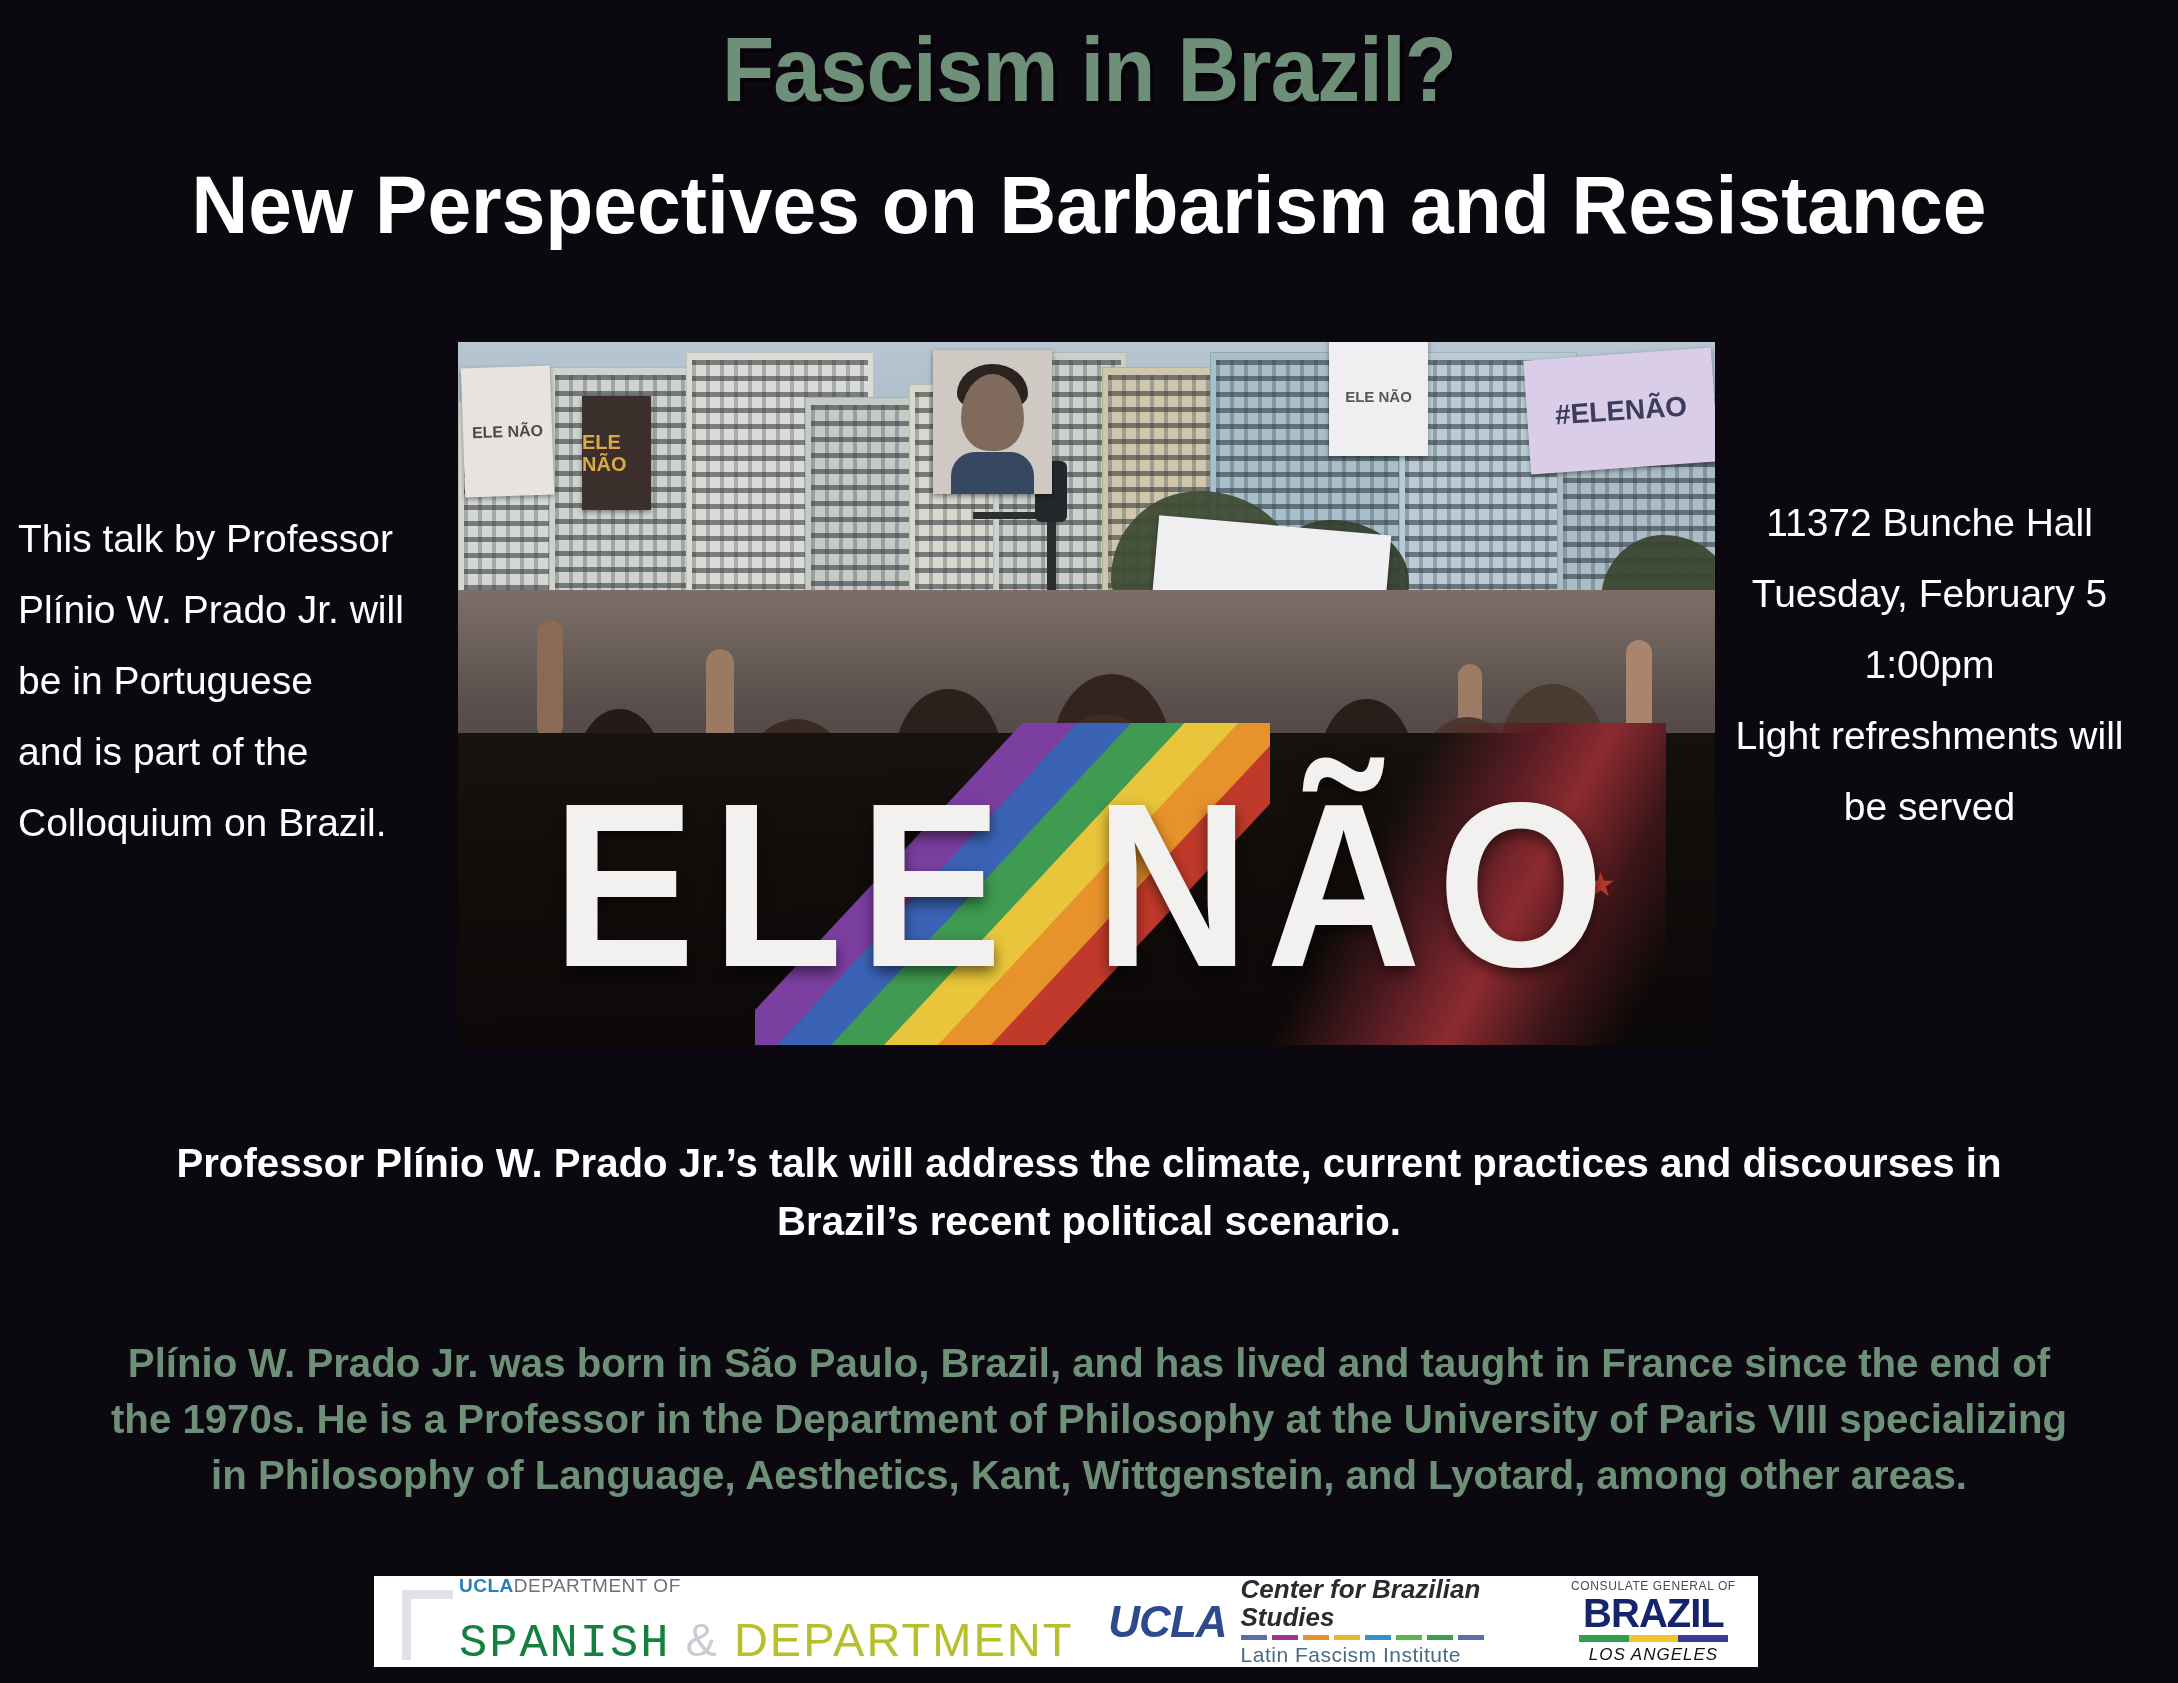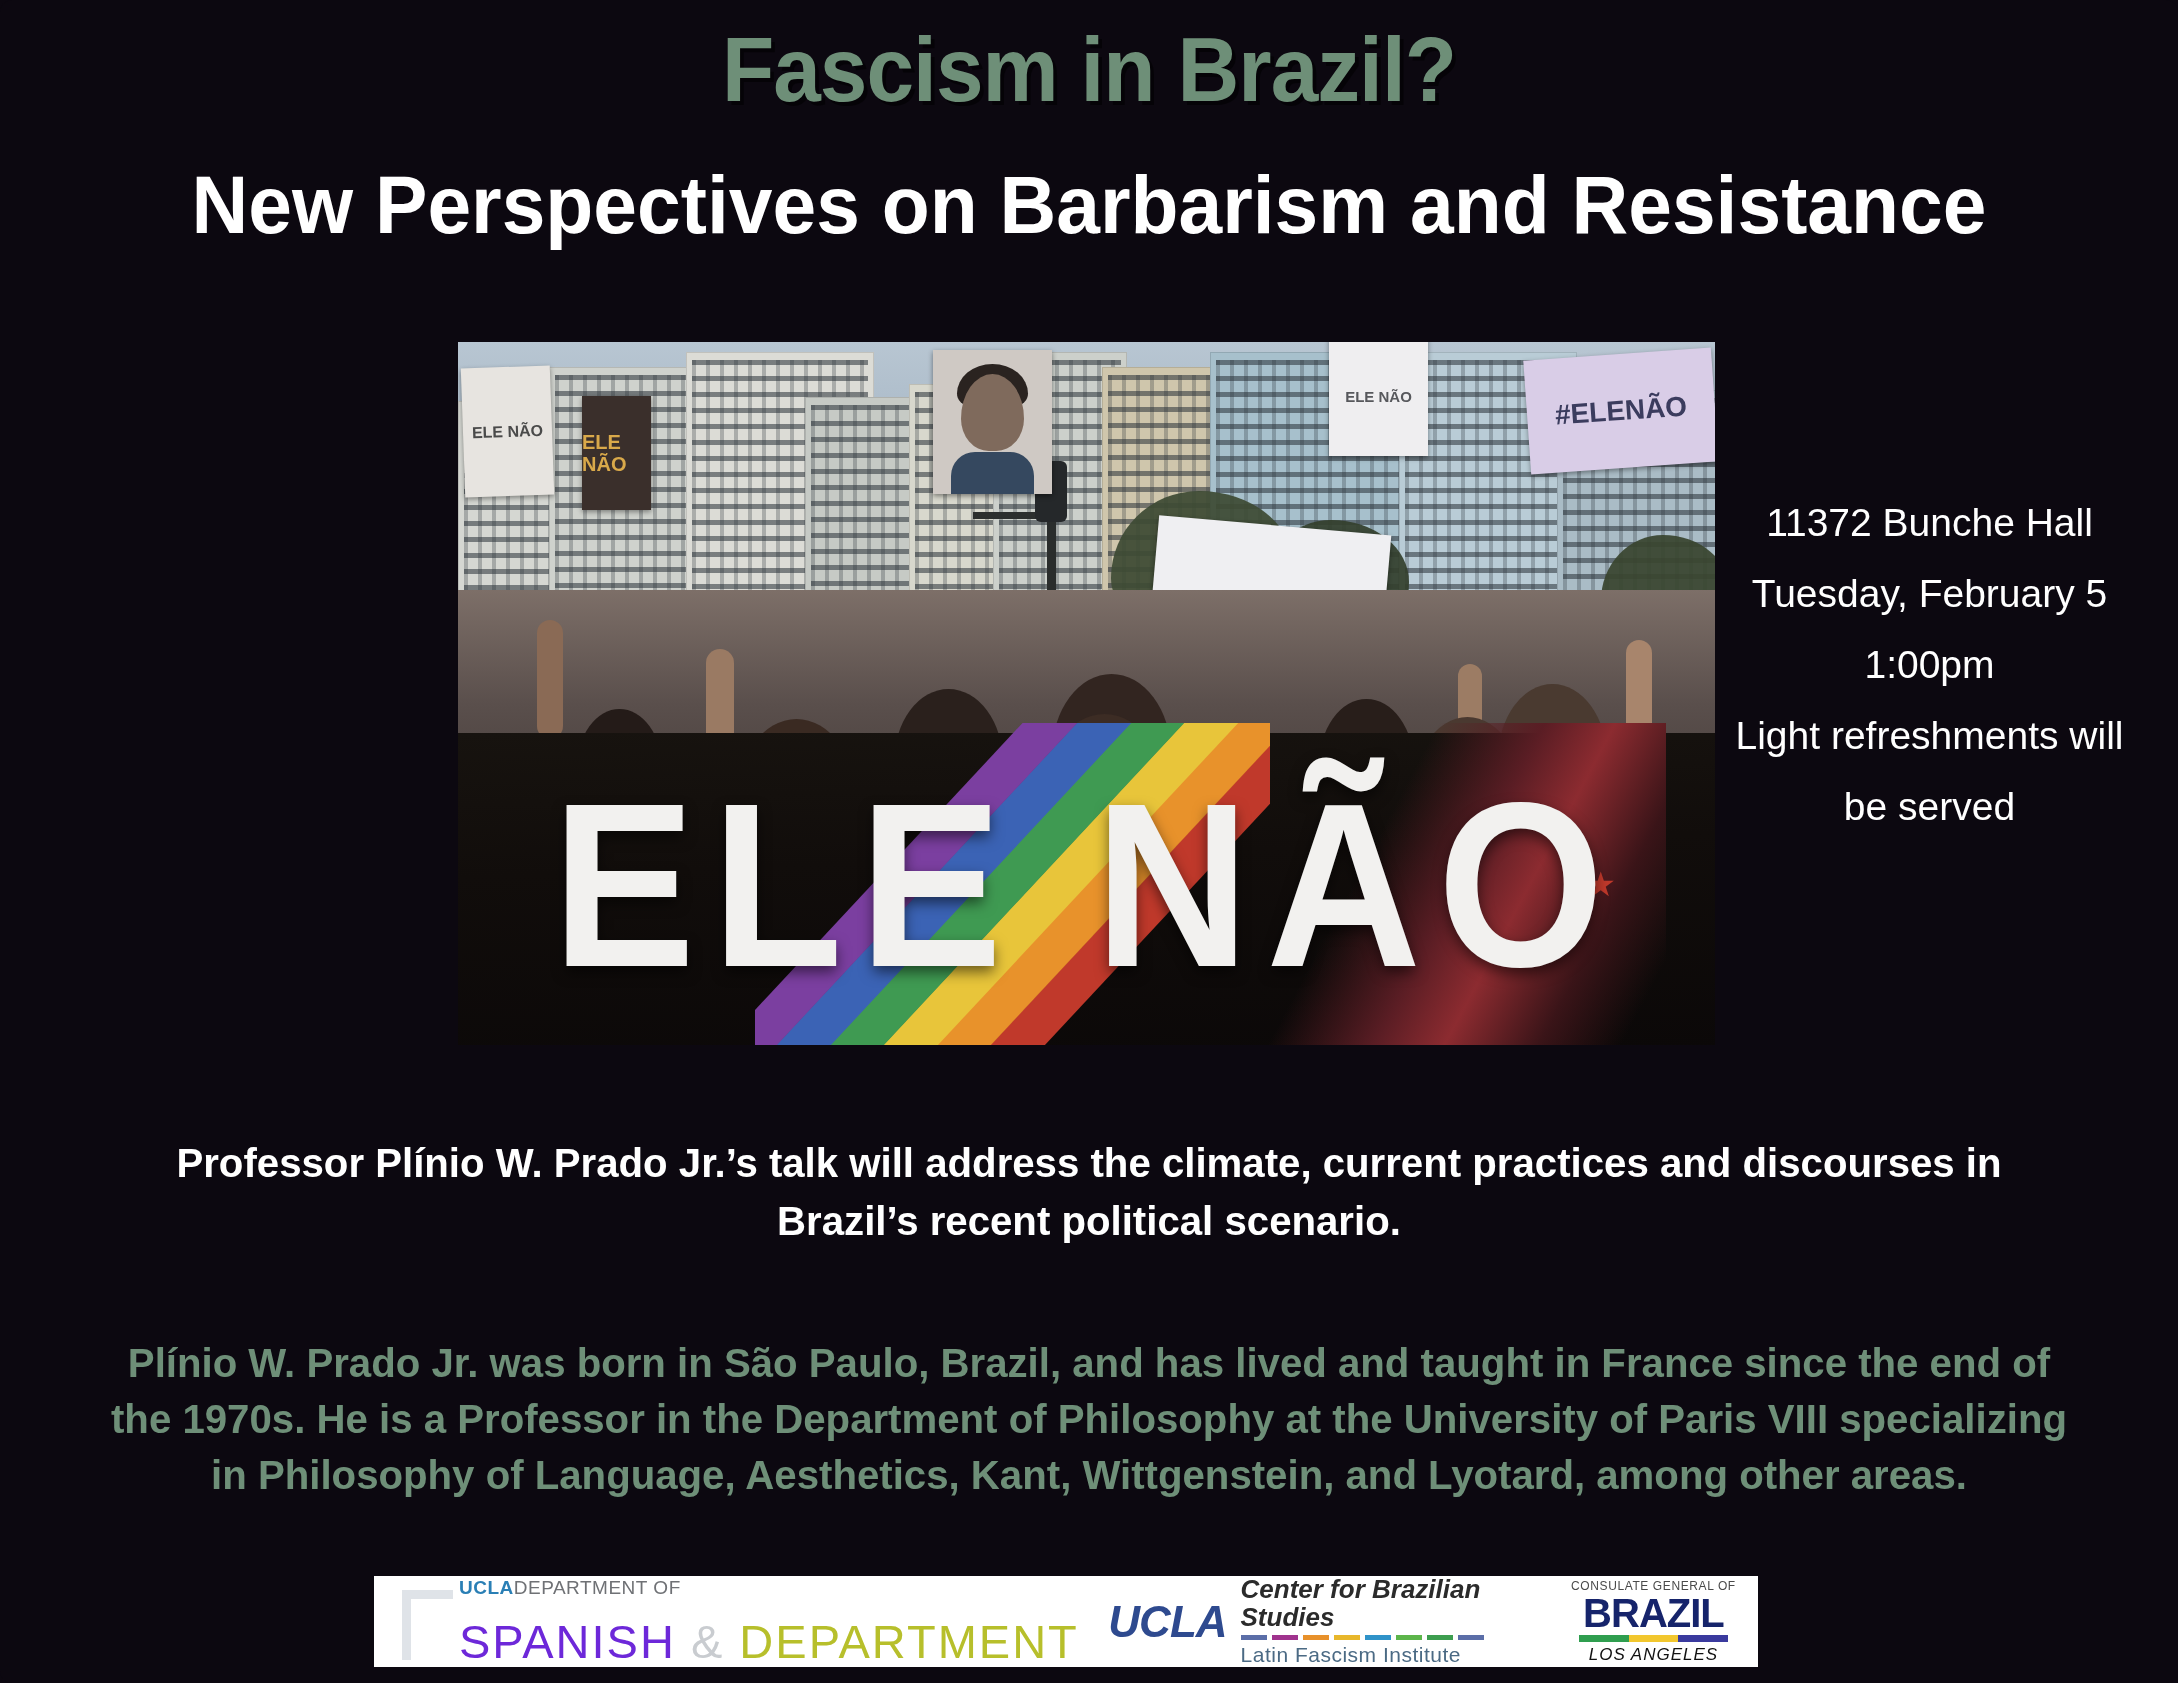--- a/index.html
+++ b/index.html
@@ -283,21 +283,21 @@
     border-left: 9px solid #dfe3e8;
     margin-right: 6px;
     align-self: flex-start;
     margin-top: 14px;
   }
   #logo-sp .sp-txt { display: flex; flex-direction: column; justify-content: center; }
   #logo-sp .sp-top { font-size: 19px; letter-spacing: 0.5px; line-height: 1; margin-bottom: 21px; }
   #logo-sp .sp-ucla { color: #2a7fb5; font-weight: bold; }
   #logo-sp .sp-dept { color: #6f7175; }
   #logo-sp .sp-main { font-size: 47px; letter-spacing: 2px; line-height: 1; }
-  #logo-sp .sp-spanish { color: #6d28d9; }
+  #logo-sp .sp-spanish { color: #15803d; font-family: Liberation Mono, monospace; }
   #logo-sp .sp-amp { color: #c9ccd0; }
   #logo-sp .sp-port { color: #b7bf2b; }
 
   
   #logo-cbs { width: 455px; padding-left: 16px; gap: 14px; }
   #logo-cbs .cbs-ucla {
     color: #2e4a8f; font-weight: bold; font-size: 44px; letter-spacing: -1px;
     font-style: italic;
   }
   #logo-cbs .cbs-right { display: flex; flex-direction: column; justify-content: center; }
@@ -317,20 +317,25 @@
   #logo-cg .cg-sub { font-size: 17px; color: #111; letter-spacing: 1px; font-style: italic; }
 </style>
 </head>
 <body>
 
 <div id="poster">
 
   <div class="headline">Fascism in Brazil?</div>
   <div class="subhead">New Perspectives on Barbarism and Resistance</div>
 
+  <div class="side-block" id="left-info">This talk by Professor
+Plínio W. Prado Jr. will
+be in Portuguese
+and is part of the
+Colloquium on Brazil.</div>
 
   <div class="side-block" id="right-info">11372 Bunche Hall
 Tuesday, February 5
 1:00pm
 Light refreshments will
 be served</div>
 
   <div id="photo">
 
     <div class="ph-layer sky"></div>

